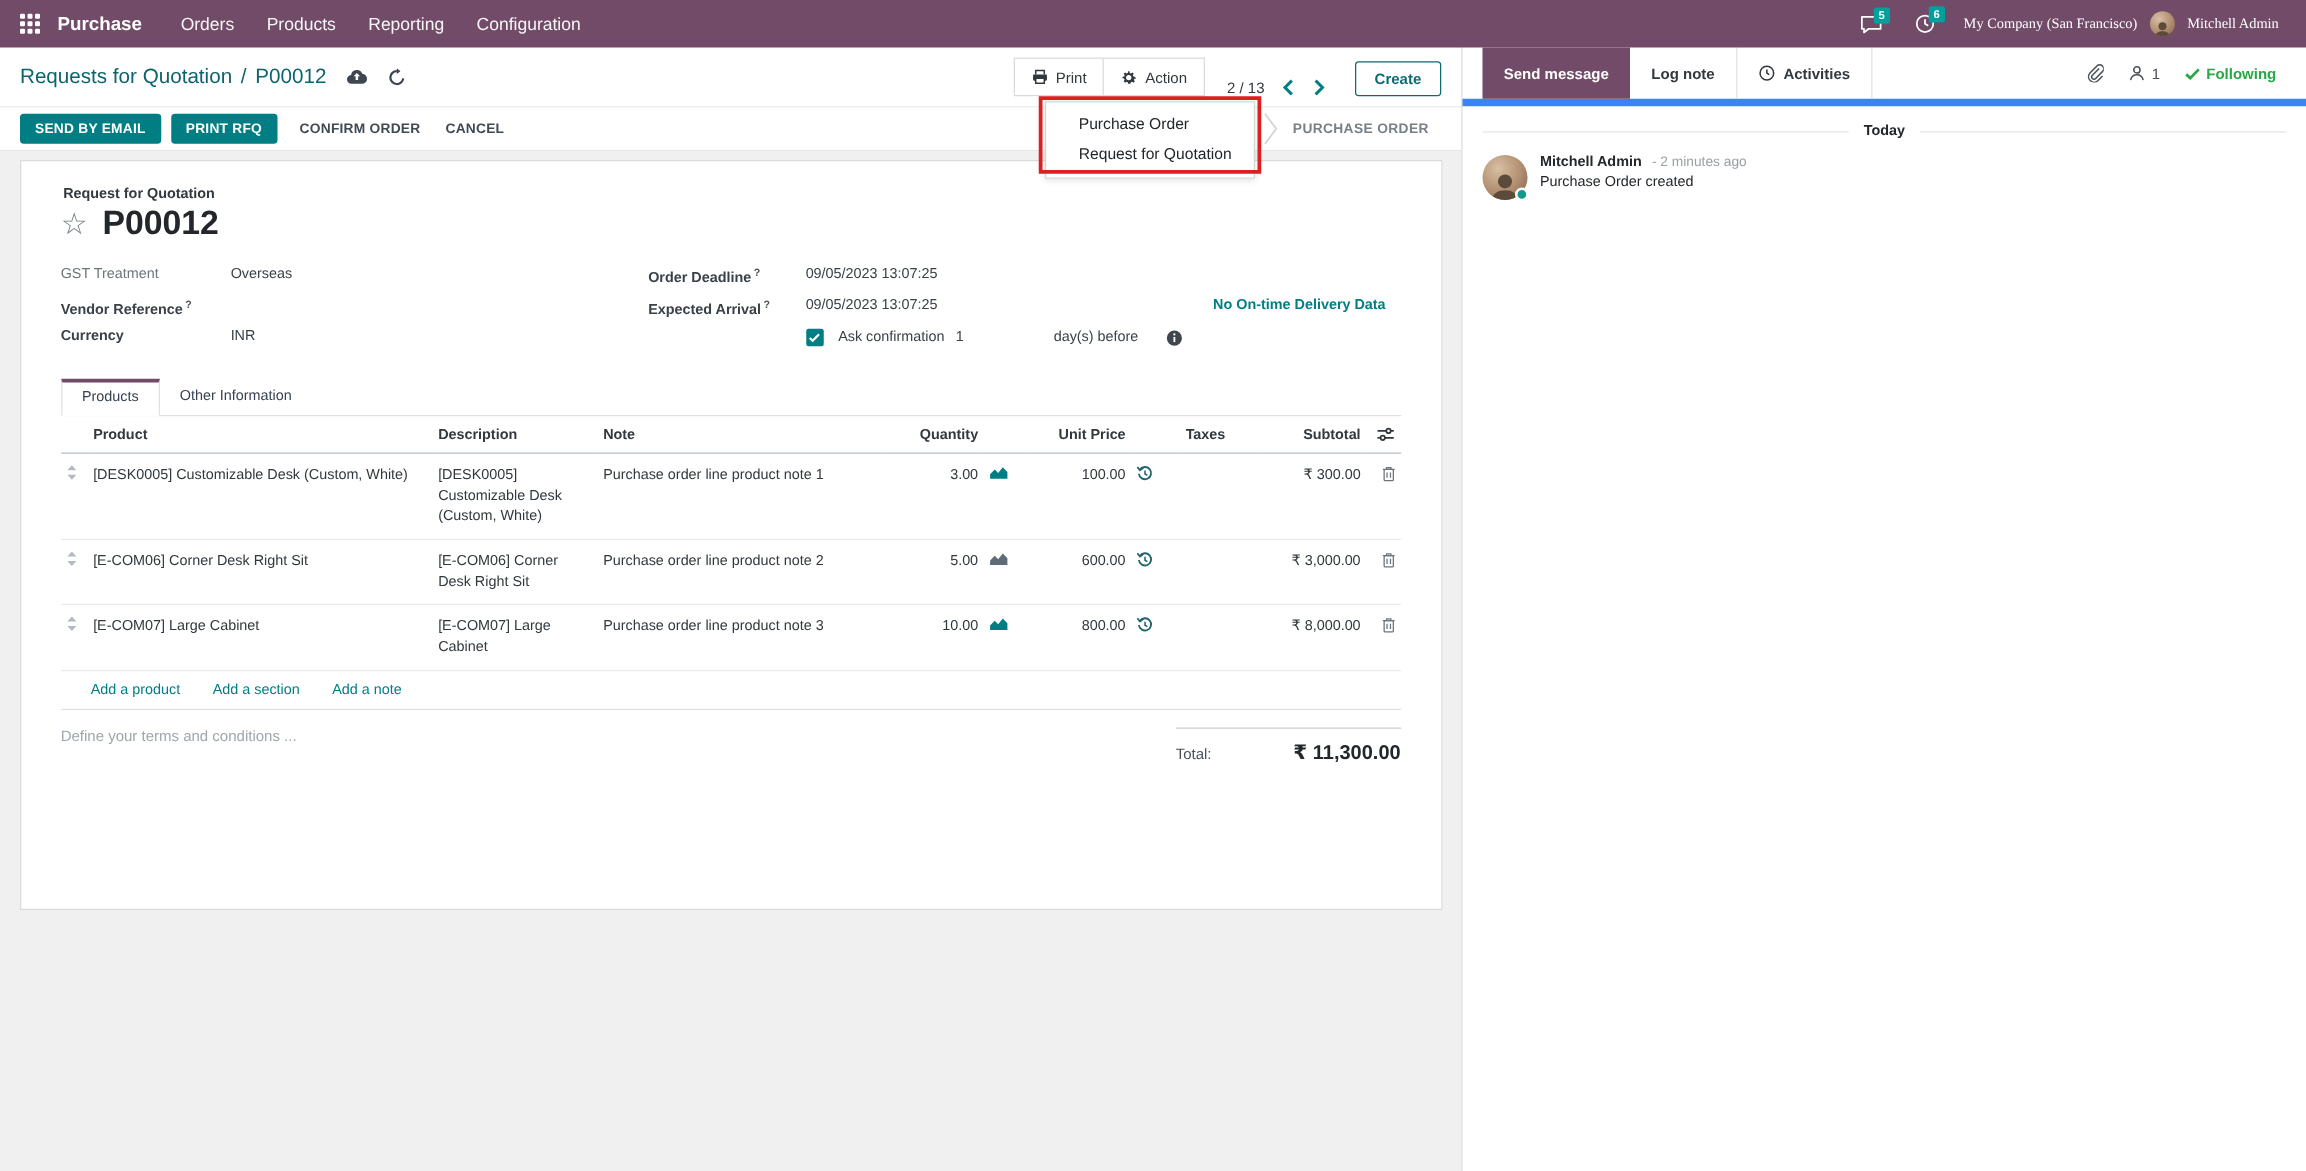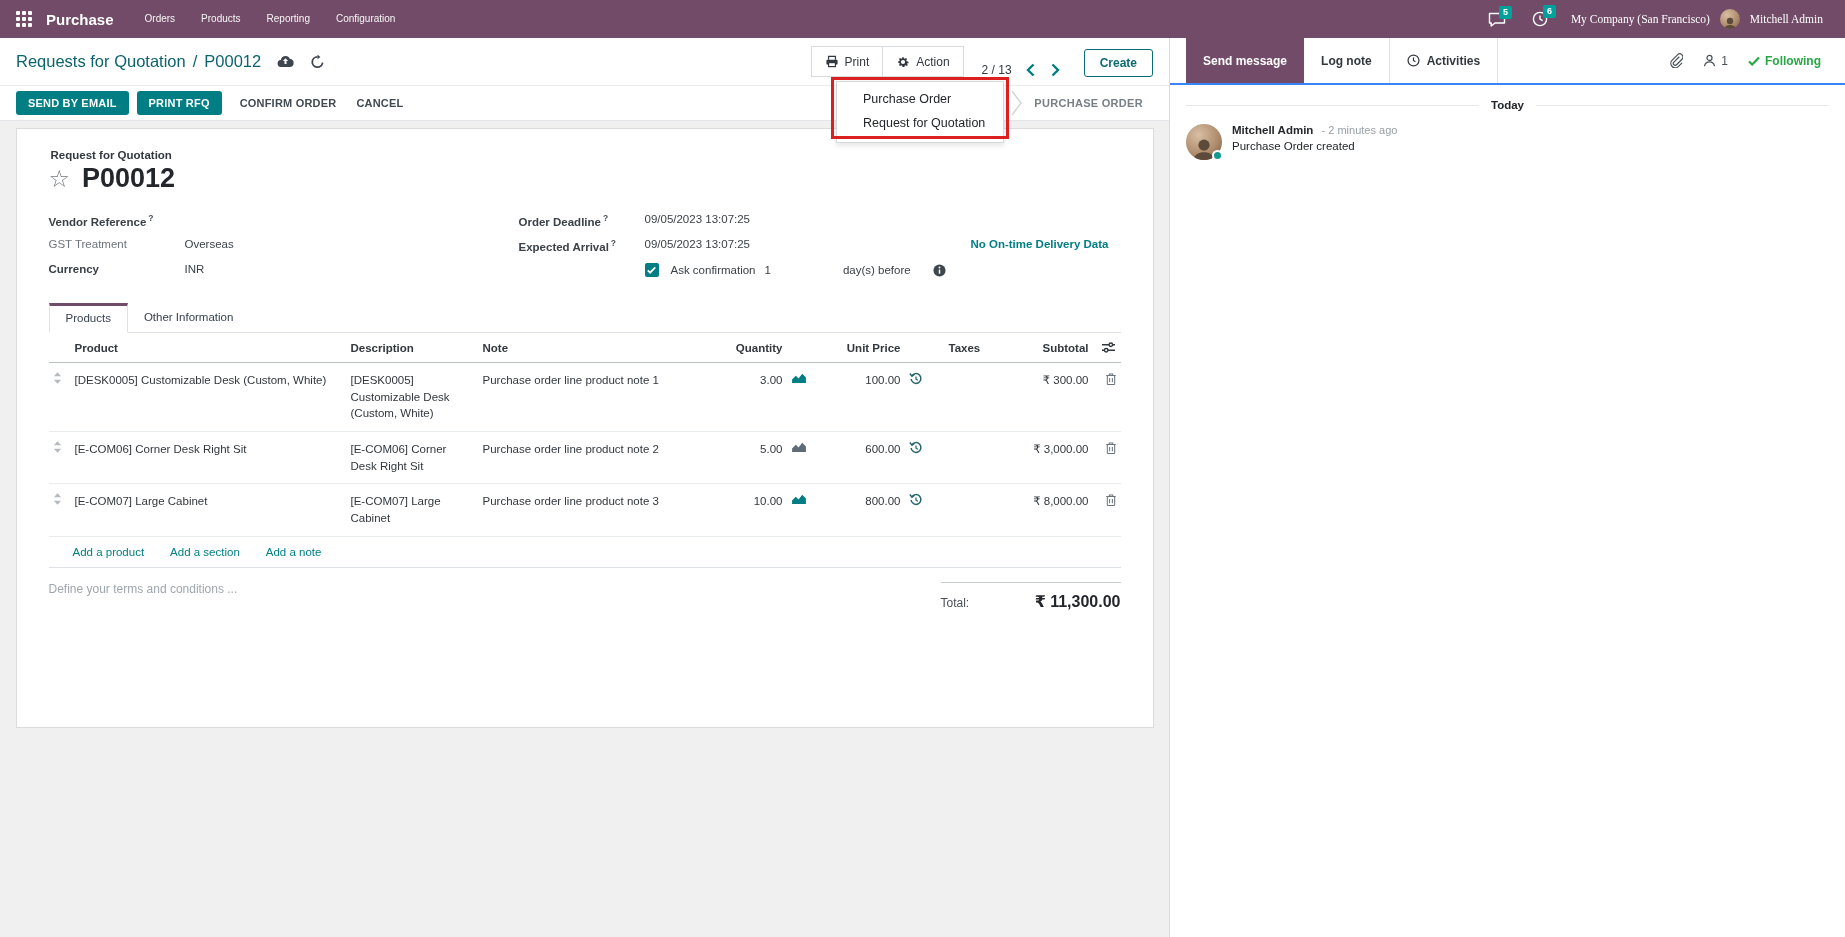--- a/index.html
+++ b/index.html
@@ -7,21 +7,21 @@
     font-family:"Liberation Sans","DejaVu Sans",sans-serif; color:#32383e; }
   svg { display:block; }
 
   
   .navbar { position:absolute; left:0; top:0; width:1845px; height:38px; background:#714B67;
     display:flex; align-items:center; padding:0 12px; z-index:30; }
   .apps-grid { width:16px; height:16px; display:grid; grid-template-columns:repeat(3,4px);
     grid-template-rows:repeat(3,4px); gap:2px; margin:0 10px 0 4px; cursor:pointer; }
   .apps-grid i { background:#fff; border-radius:1px; }
   .brand { color:#fff; font-size:15px; font-weight:bold; margin:0 18px 0 4px; }
-  .nav-item { color:rgba(255,255,255,.95); font-size:10px; padding:0 13px; line-height:38px; cursor:pointer; }
+  .nav-item { color:rgba(255,255,255,.95); font-size:14px; padding:0 13px; line-height:38px; cursor:pointer; }
   .nav-right { margin-left:auto; display:flex; align-items:center; }
   .nav-ico { position:relative; color:#fff; margin:0 13px; cursor:pointer; }
   .nav-badge { position:absolute; top:-6px; left:11px; background:#00A09D; color:#fff;
     font-size:9px; font-weight:bold; padding:1px 4px; border-radius:2px; line-height:11px; }
   .nav-company,.nav-user { color:#fff; font-size:11.5px; padding:0 10px; cursor:pointer;font-family:Liberation Serif, serif; }
   .avatar { border-radius:50%; background:radial-gradient(circle at 35% 30%,#d9bfa4 0%,#b08d6e 55%,#7a5c44 100%);
     position:relative; overflow:hidden; flex:0 0 auto; }
   .avatar svg { position:absolute; bottom:-1px; left:50%; transform:translateX(-50%); }
   .av-nav { width:20px; height:20px; }
 
@@ -102,21 +102,21 @@
   .terms { color:#9fa6ad; font-size:12px; cursor:text; }
   .totals { margin-left:auto; width:180px; }
   .totals .sep { border-top:1px solid #c9ced3; margin-bottom:9px; }
   .total-row { display:flex; align-items:baseline; }
   .total-label { font-size:12px; color:#495057; }
   .total-value { margin-left:auto; font-size:16px; font-weight:bold; color:#23262b; }
 
   
   .chatter { position:absolute; left:1169px; top:38px; width:676px; height:899px; background:#fff;
     border-left:1px solid #d9dbde; }
-  .ch-tabs { height:47px; display:flex; align-items:stretch; border-bottom:2px solid #3b82f6; padding-left:16px; }
+  .ch-tabs { height:47px; display:flex; align-items:stretch; border-bottom:6px solid #3b82f6; padding-left:16px; }
   .ch-tab { display:flex; align-items:center; gap:7px; padding:0 17px; font-size:12px; font-weight:bold;
     color:#32383e; cursor:pointer; }
   .ch-tab.primary { background:#714B67; color:#fff; }
   .ch-tab.bordered { border-left:1px solid #dee2e6; border-right:1px solid #dee2e6; }
   .ch-right { margin-left:auto; display:flex; align-items:center; gap:20px; padding-right:24px; color:#495057; }
   .ch-right .grp { display:flex; align-items:center; gap:5px; font-size:12px; cursor:pointer; }
   .following { color:#28a745; font-weight:bold; font-size:12px; }
   .day-divider { display:flex; align-items:center; gap:12px; padding:0 16px; margin-top:14px; }
   .day-divider .line { flex:1; height:1px; background:#e4e6e9; }
   .day-divider .txt { font-size:11.5px; font-weight:bold; color:#23262b;text-align:right; }
@@ -261,26 +261,26 @@
     <div class="sheet">
       <div class="doc-label">Request for Quotation</div>
       <div class="title-row">
         <span class="star">☆</span>
         <span class="doc-name">P00012</span>
       </div>
 
       <div class="fields">
         <div class="fcol-l">
           <div class="frow">
+            <span class="flabel muted">GST Treatment</span>
+            <span class="fvalue">Overseas</span>
+          </div>
+          <div class="frow">
             <span class="flabel"><span>Vendor Reference</span><span class="help">?</span></span>
             <span class="fvalue"></span>
-          </div>
-          <div class="frow">
-            <span class="flabel muted">GST Treatment</span>
-            <span class="fvalue">Overseas</span>
           </div>
           <div class="frow">
             <span class="flabel">Currency</span>
             <span class="fvalue">INR</span>
           </div>
         </div>
         <div class="fcol-r">
           <div class="frow">
             <span class="flabel"><span>Order Deadline</span><span class="help">?</span></span>
             <span class="fvalue">09/05/2023 13:07:25</span>

